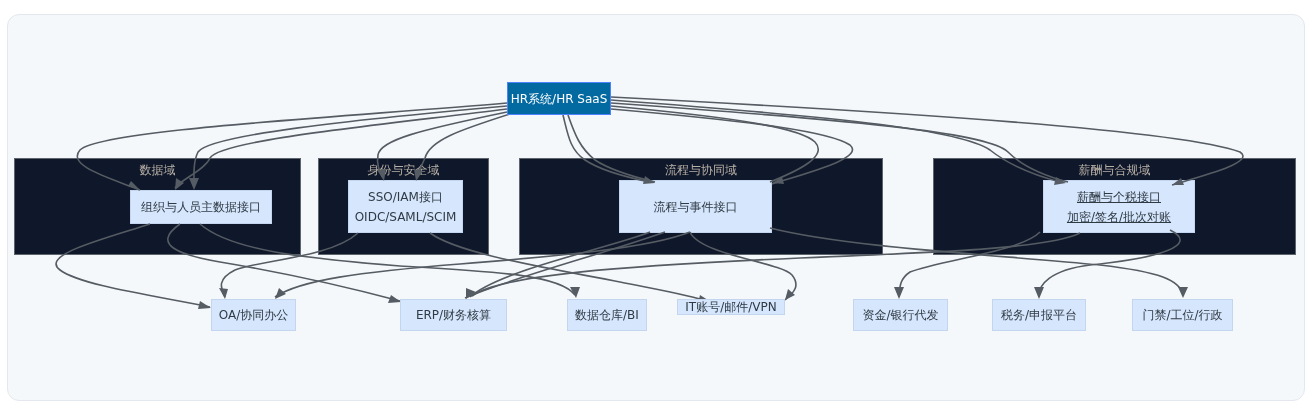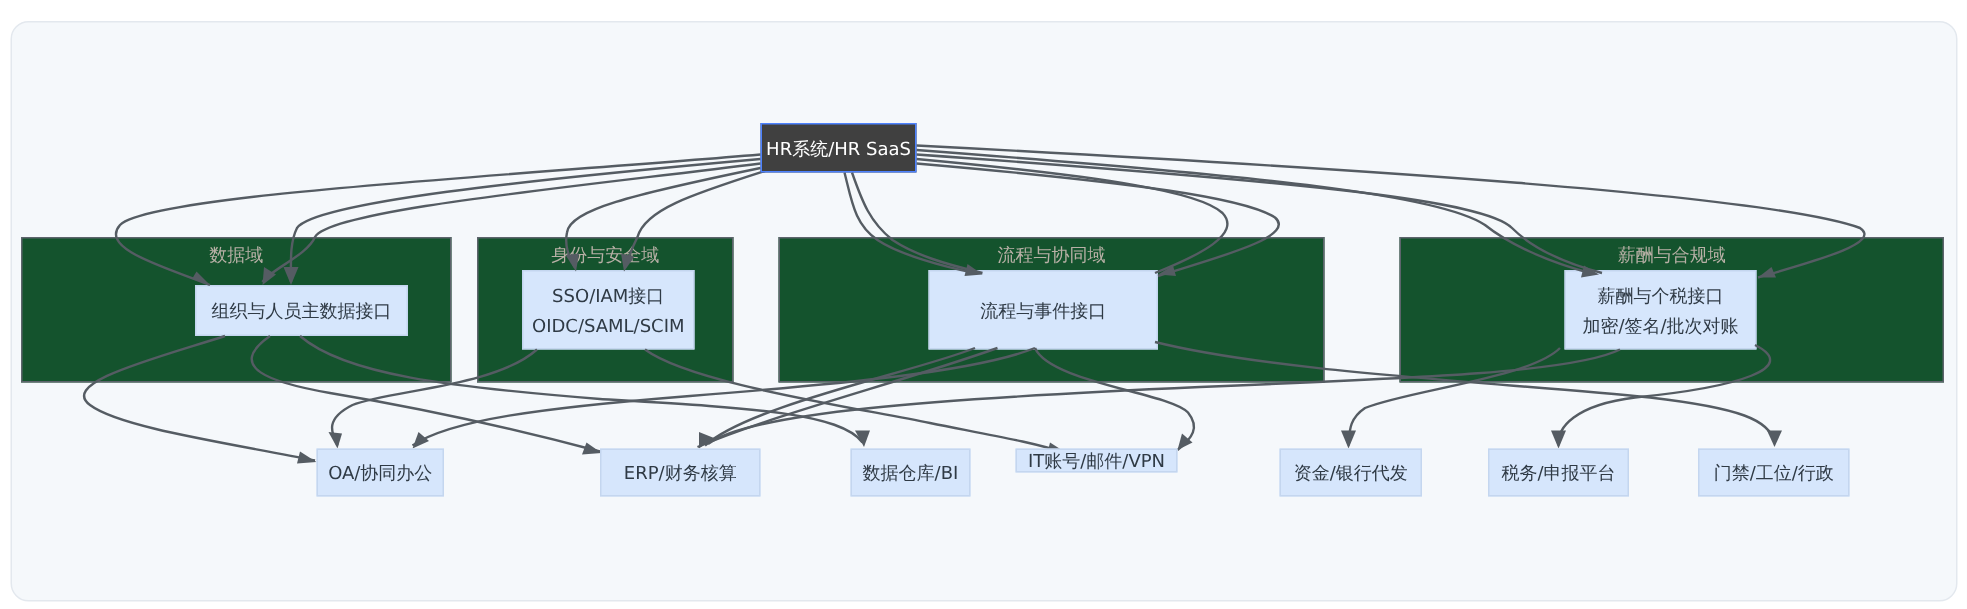--- a/index.html
+++ b/index.html
@@ -1,27 +1,27 @@
 <!DOCTYPE html>
 <html><head>
 <meta charset="utf-8">
 <style>
   html, body { margin: 0; padding: 0; background: #ffffff; }
   body { width: 1311px; height: 406px; position: relative; overflow: hidden;
          font-family: "DejaVu Sans", "Liberation Sans", sans-serif; }
   .canvas { position: absolute; left: 7px; top: 14px; width: 1296px; height: 385px;
             background: #f5f8fb; border: 1px solid #e3e8ee; border-radius: 12px; }
   svg.edges { position: absolute; left: 0; top: 0; width: 1311px; height: 406px; pointer-events: none; }
-  .cluster { position: absolute; background: #14532d; border: 1px solid #5d646c; box-sizing: border-box; }
+  .cluster { position: absolute; background: #0f172a; border: 1px solid #5d646c; box-sizing: border-box; }
   .cluster-title { position: absolute; left: 0; right: 0; top: 3px; text-align: center;
                    color: #b8b0a6; font-size: 12px; }
   .node { position: absolute; background: #d6e6fc; border: 1px solid #c4d6ef; box-sizing: border-box;
           color: #2f3a45; font-size: 12px; text-align: center; display: flex; flex-direction: column;
           justify-content: center; align-items: center; line-height: 20px; }
-  .node.root { background: #404040; border-color: #4d82ff; color: #ffffff; }
+  .node.root { background: #0369a1; border-color: #4d82ff; color: #ffffff; }
   .edge { fill: none; stroke: #555c63; stroke-width: 1.6; }
   .arrow { fill: #555c63; }
 </style>
 </head>
 <body>
 
 <div class="canvas"></div>
 
 <div class="cluster" style="left:14px;top:158px;width:287px;height:97px;">
   <div class="cluster-title">数据域</div>
@@ -39,21 +39,21 @@
 <div class="node" style="left:130px;top:190px;width:142px;height:34px;">
   <span>组织与人员主数据接口</span>
 </div>
 <div class="node" style="left:348px;top:180px;width:115px;height:53px;">
   <span>SSO/IAM接口</span>
   <span>OIDC/SAML/SCIM</span>
 </div>
 <div class="node" style="left:619px;top:180px;width:153px;height:53px;">
   <span>流程与事件接口</span>
 </div>
-<div class="node" style="left:1043px;top:180px;width:128px;height:53px;">
+<div class="node" style="left:1043px;top:180px;width:152px;height:53px;text-decoration:underline;">
   <span>薪酬与个税接口</span>
   <span>加密/签名/批次对账</span>
 </div>
 
 <svg class="edges" viewBox="0 0 1311 406">
   <g>
     <path class="edge" d="M507 103 C 330 118, 100 130, 80 150 C 66 166, 110 178, 140 190"></path>
     <path class="edge" d="M507 106 C 350 120, 210 135, 198 152 C 193 162, 194 175, 194 188"></path>
     <path class="edge" d="M507 109 C 380 125, 220 140, 210 158 C 205 170, 180 180, 175 188"></path>
     <path class="edge" d="M507 112 C 420 130, 380 140, 378 155 C 376 165, 380 172, 383 178"></path>

